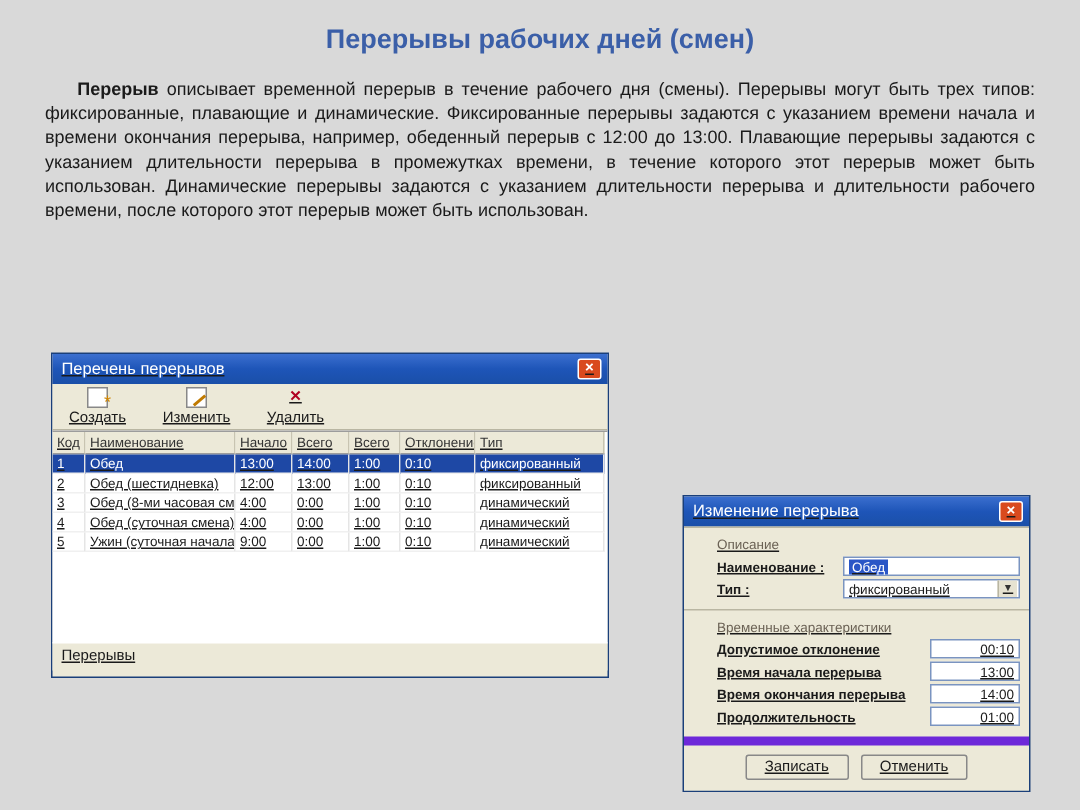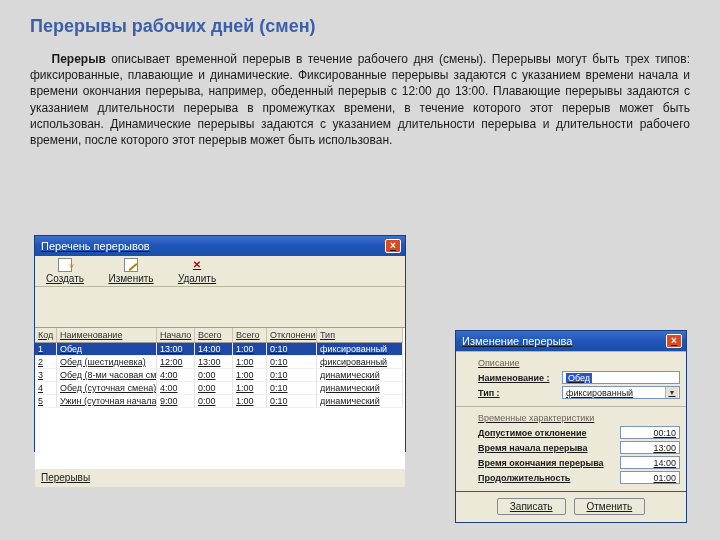--- a/index.html
+++ b/index.html
@@ -15,21 +15,21 @@
     width: 720px;
     height: 540px;
     box-sizing: border-box;
     padding: 12px 30px 0 30px;
     position: relative;
   }
   .title {
     color: #3b5fa8;
     font-size: 18px;
     font-weight: bold;
-    text-align: left;
+    text-align: center;
     margin: 4px 0 14px 0;
   }
   .para {
     font-size: 12px;
     line-height: 1.35;
     text-align: justify;
     margin: 13px 0 10px 0;
   }
   .para b { font-weight: bold; }
 
@@ -84,21 +84,20 @@
   .ico-edit { background: #fff; border: 1px solid #888; box-sizing: border-box; position: relative;}
   .ico-edit::after { content:""; position:absolute; width:10px; height:2px; background:#c07a00; transform: rotate(-40deg); left:3px; top:7px;}
   .ico-del { color:#b00020; font-weight:bold; text-align:center; line-height:14px; }
 
   .grid {
     background: #fff;
     border-top: 1px solid #9c9c9c;
     height: 140px;
     overflow: hidden;
     font-size: 9px;
-    margin-top: 40px;
   }
   .grid-head, .grid-row { display: grid; grid-template-columns: 22px 100px 38px 38px 34px 50px 86px; }
   .grid-head > div {
     background: #ece9d8;
     border-right: 1px solid #c8c4b1;
     border-bottom: 1px solid #9c9c9c;
     padding: 2px 3px;
     color: #333;
     white-space: nowrap;
     overflow: hidden;
@@ -141,21 +140,21 @@
   .field.sel > span { background:#2a56c6; color:#fff; padding:0 2px;}
   .field.combo { width: 118px; justify-content: space-between; }
   .field.num { width: 60px; justify-content:flex-end;}
   .combo .arrow {
     width:12px; height:11px; margin-right:-2px;
     background:#e6e2d1; border-left:1px solid #b9b6a2;
     text-align:center; font-size:7px; line-height:11px; color:#333;
   }
   .btnrow {
     display:flex; justify-content:center; gap:8px;
-    padding: 6px 0 7px 0; border-top:1px solid #6d28d9; background:#ece9d8;
+    padding: 6px 0 7px 0; border-top:6px solid #6d28d9; background:#ece9d8;
   }
   .btn {
     font-size: 10px; padding: 2px 12px;
     background: #ece9d8; border: 1px solid #888;
     border-radius: 2px;
   }
 </style>
 </head>
 <body>
 

